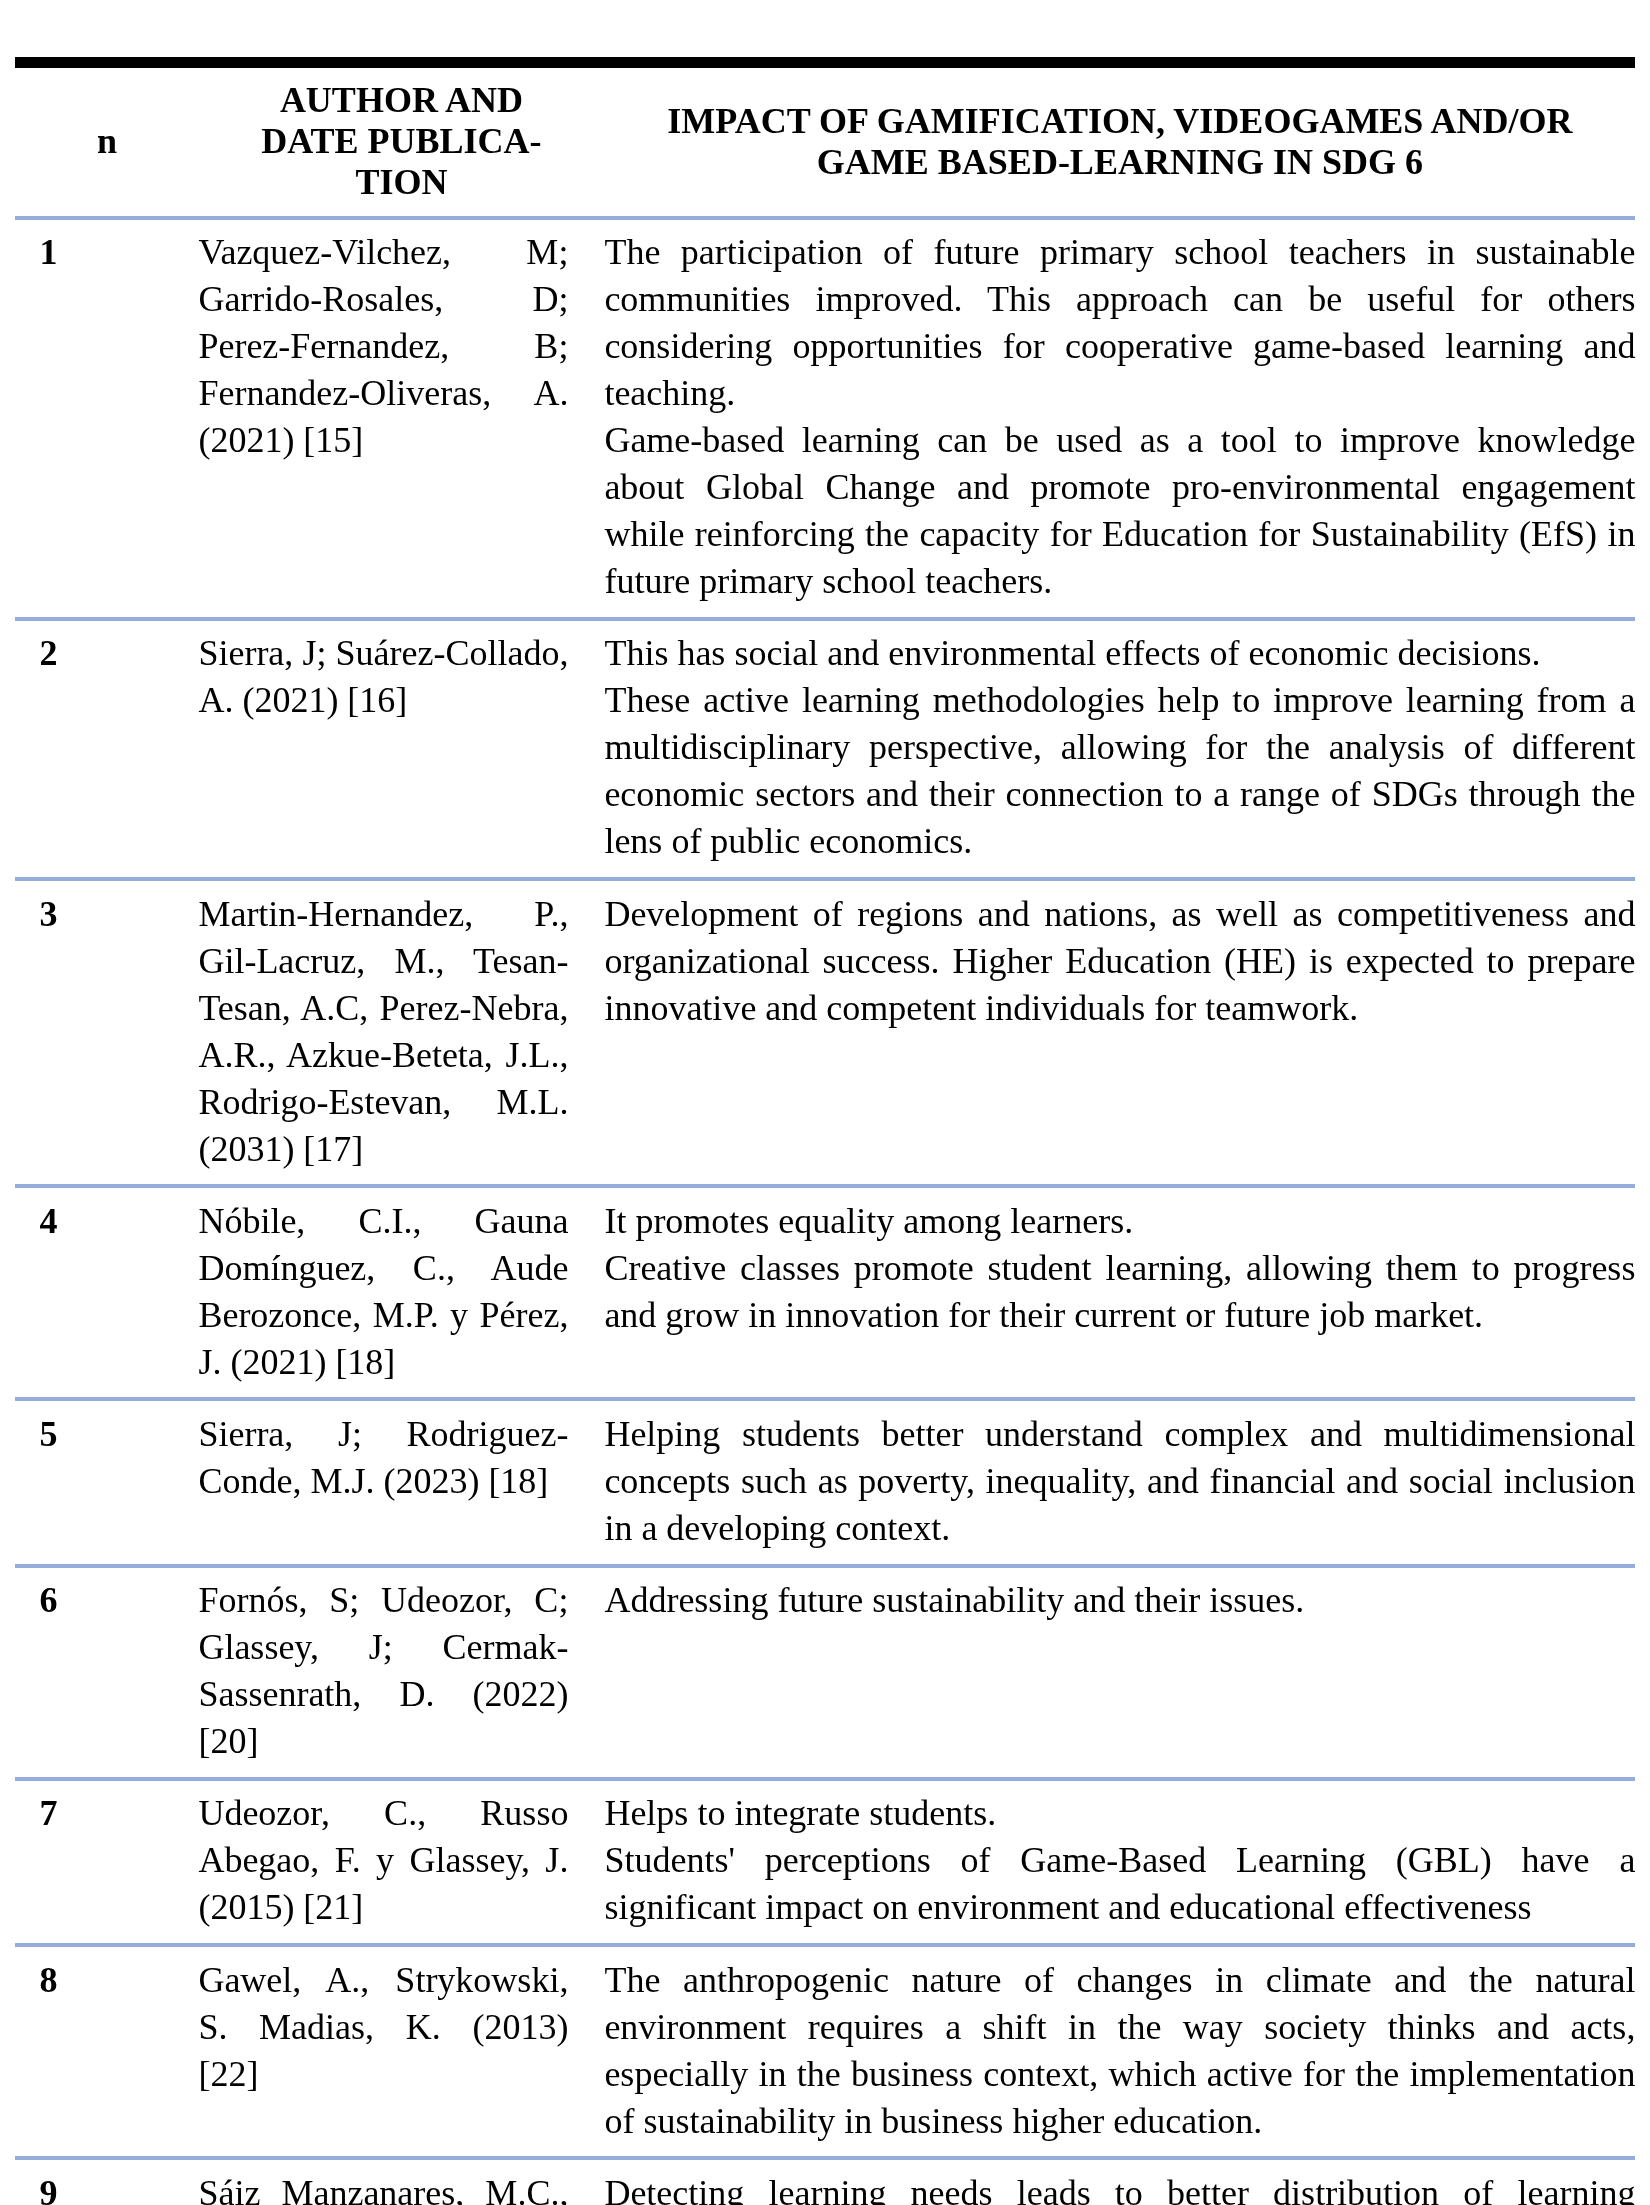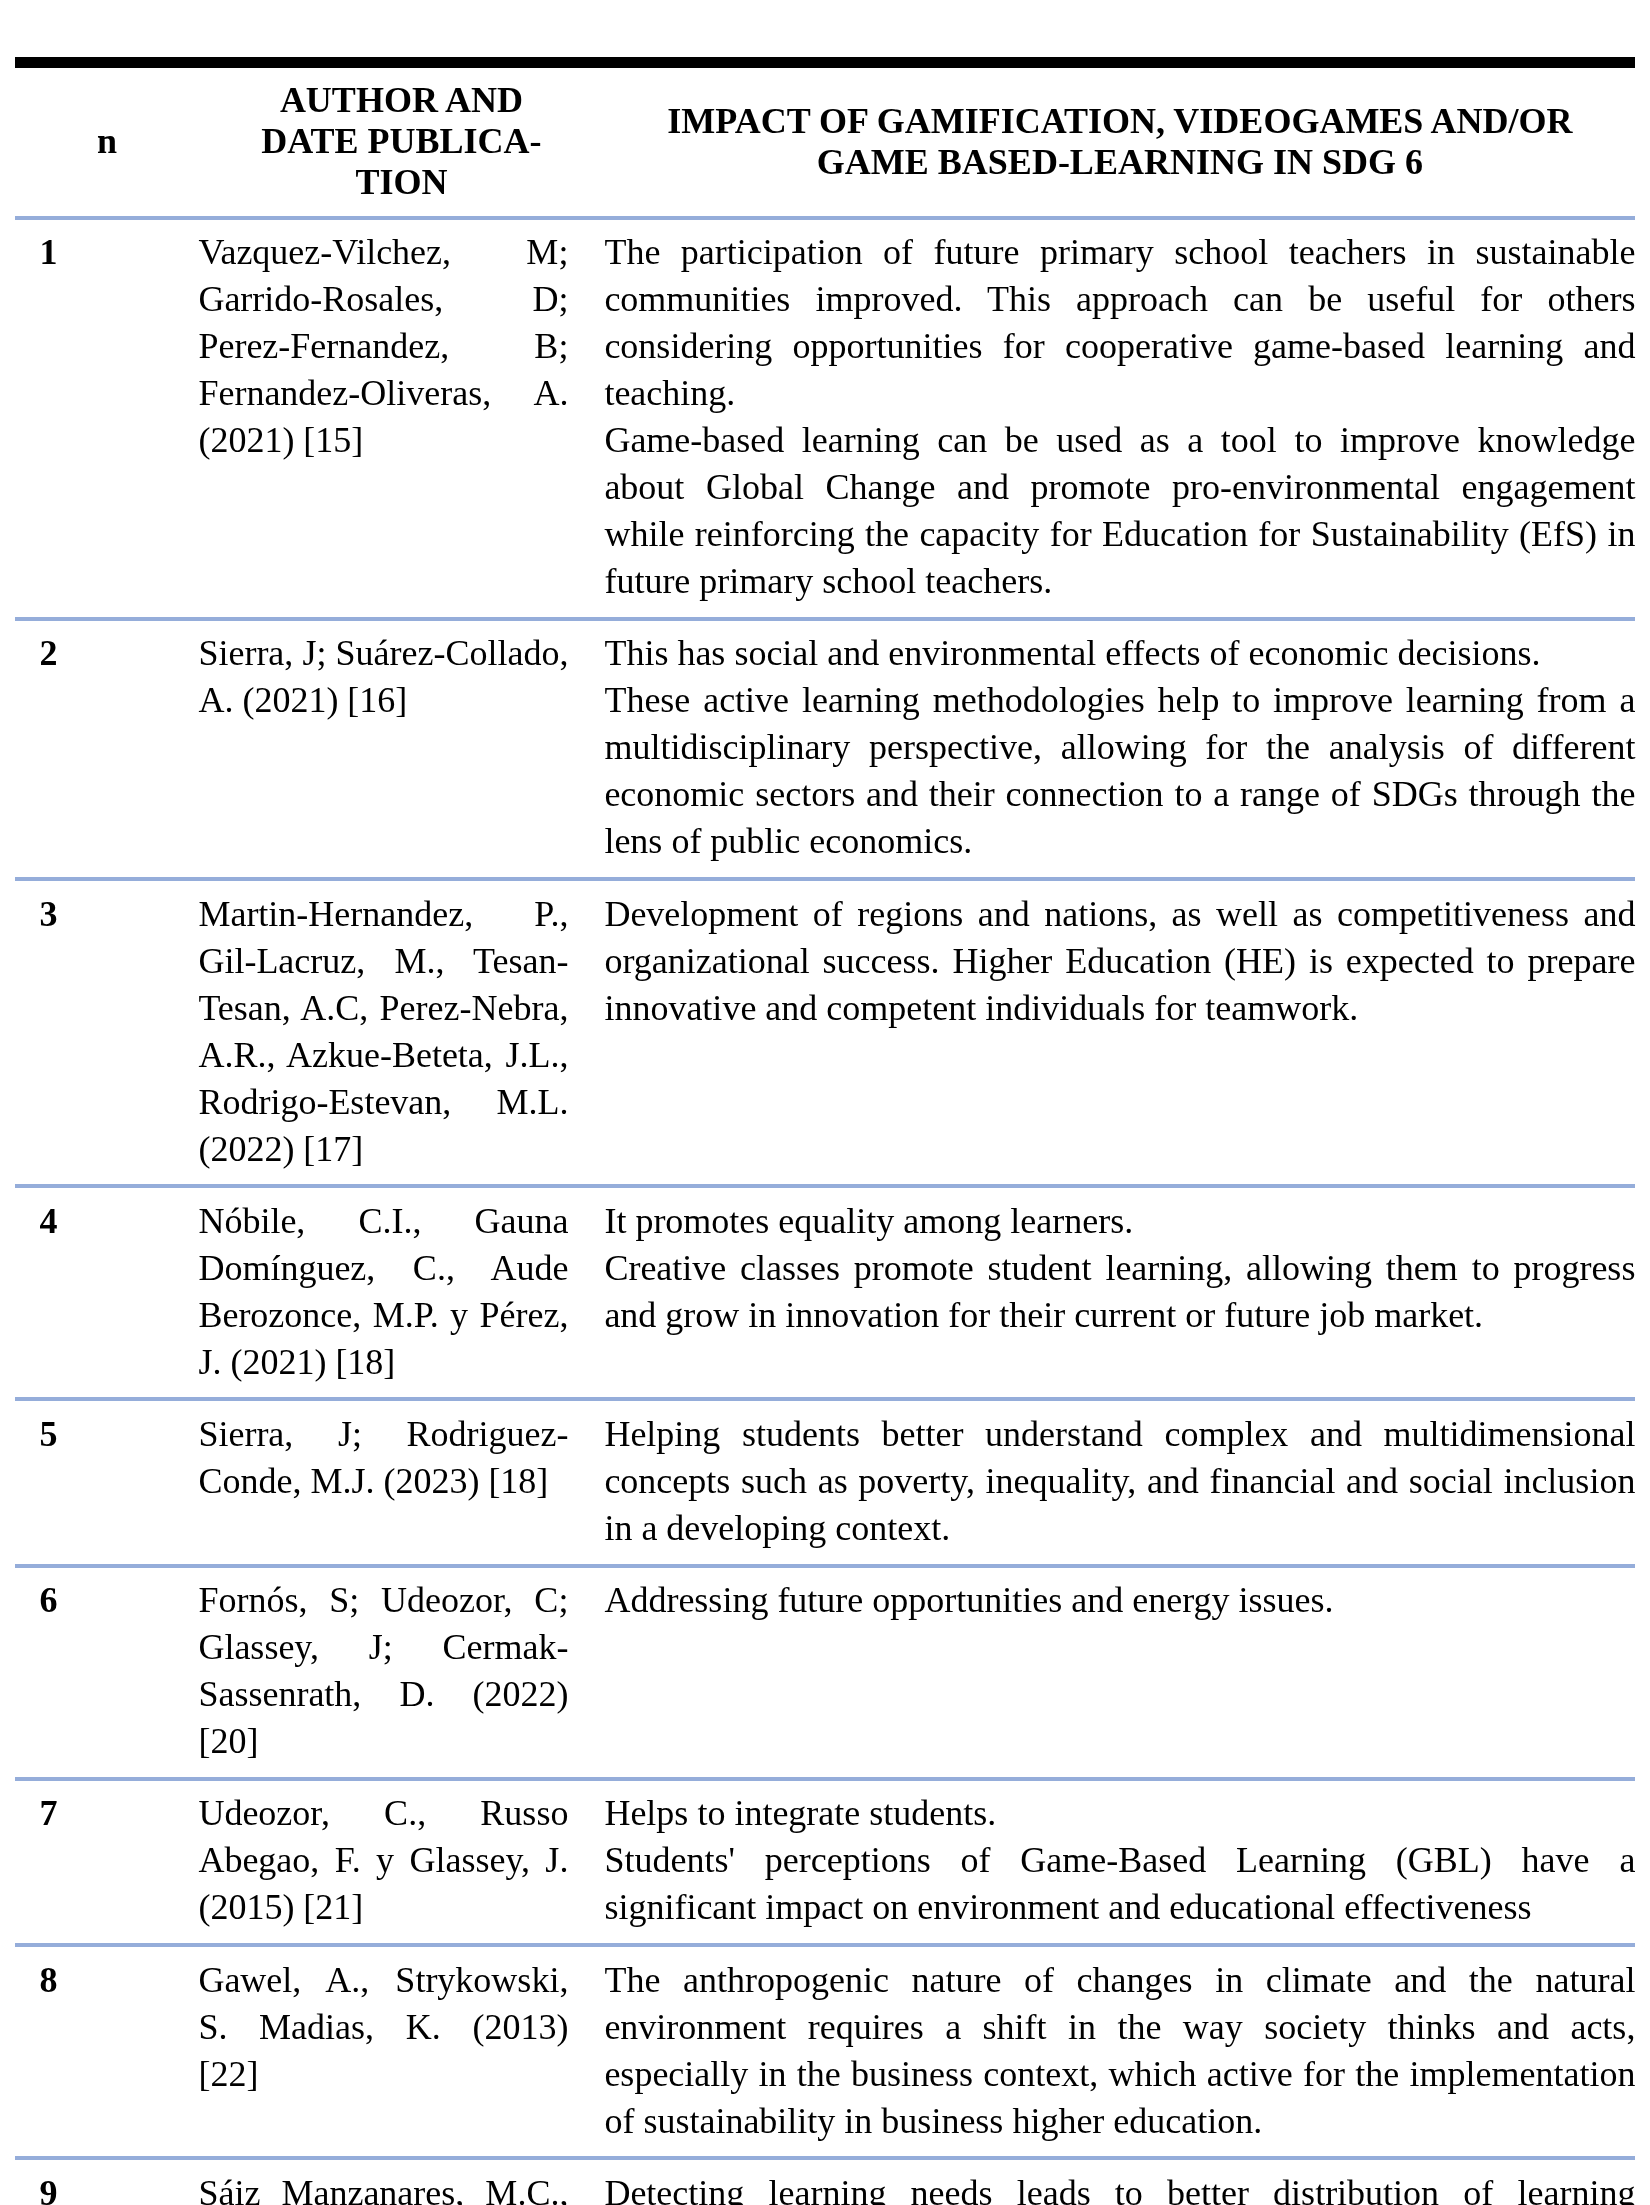--- a/index.html
+++ b/index.html
@@ -88,38 +88,38 @@
 Game-based learning can be used as a tool to improve knowledge about Global Change and promote pro-environmental engagement while reinforcing the capacity for Education for Sustainability (EfS) in future primary school teachers.</td>
       </tr>
       <tr>
         <td class="cell-n">2</td>
         <td class="cell-author">Sierra, J; Suárez-Collado, A. (2021) [16]</td>
         <td class="cell-impact">This has social and environmental effects of economic decisions.
 These active learning methodologies help to improve learning from a multidisciplinary perspective, allowing for the analysis of different economic sectors and their connection to a range of SDGs through the lens of public economics.</td>
       </tr>
       <tr>
         <td class="cell-n">3</td>
-        <td class="cell-author">Martin-Hernandez, P., Gil-Lacruz, M., Tesan-Tesan, A.C, Perez-Nebra, A.R., Azkue-Beteta, J.L., Rodrigo-Estevan, M.L. (2022) [17]</td>
+        <td class="cell-author">Martin-Hernandez, P., Gil-Lacruz, M., Tesan-Tesan, A.C, Perez-Nebra, A.R., Azkue-Beteta, J.L., Rodrigo-Estevan, M.L. (2031) [17]</td>
         <td class="cell-impact">Development of regions and nations, as well as competitiveness and organizational success. Higher Education (HE) is expected to prepare innovative and competent individuals for teamwork.</td>
       </tr>
       <tr>
         <td class="cell-n">4</td>
         <td class="cell-author">Nóbile, C.I., Gauna Domínguez, C., Aude Berozonce, M.P. y Pérez, J. (2021) [18]</td>
         <td class="cell-impact">It promotes equality among learners.
 Creative classes promote student learning, allowing them to progress and grow in innovation for their current or future job market.</td>
       </tr>
       <tr>
         <td class="cell-n">5</td>
         <td class="cell-author">Sierra, J; Rodriguez-Conde, M.J. (2023) [18]</td>
         <td class="cell-impact">Helping students better understand complex and multidimensional concepts such as poverty, inequality, and financial and social inclusion in a developing context.</td>
       </tr>
       <tr>
         <td class="cell-n">6</td>
         <td class="cell-author">Fornós, S; Udeozor, C; Glassey, J; Cermak-Sassenrath, D. (2022) [20]</td>
-        <td class="cell-impact">Addressing future opportunities and energy issues.</td>
+        <td class="cell-impact">Addressing future sustainability and their issues.</td>
       </tr>
       <tr>
         <td class="cell-n">7</td>
         <td class="cell-author">Udeozor, C., Russo Abegao, F. y Glassey, J. (2015) [21]</td>
         <td class="cell-impact">Helps to integrate students.
 Students' perceptions of Game-Based Learning (GBL) have a significant impact on environment and educational effectiveness</td>
       </tr>
       <tr>
         <td class="cell-n">8</td>
         <td class="cell-author">Gawel, A., Strykowski, S. Madias, K. (2013) [22]</td>

